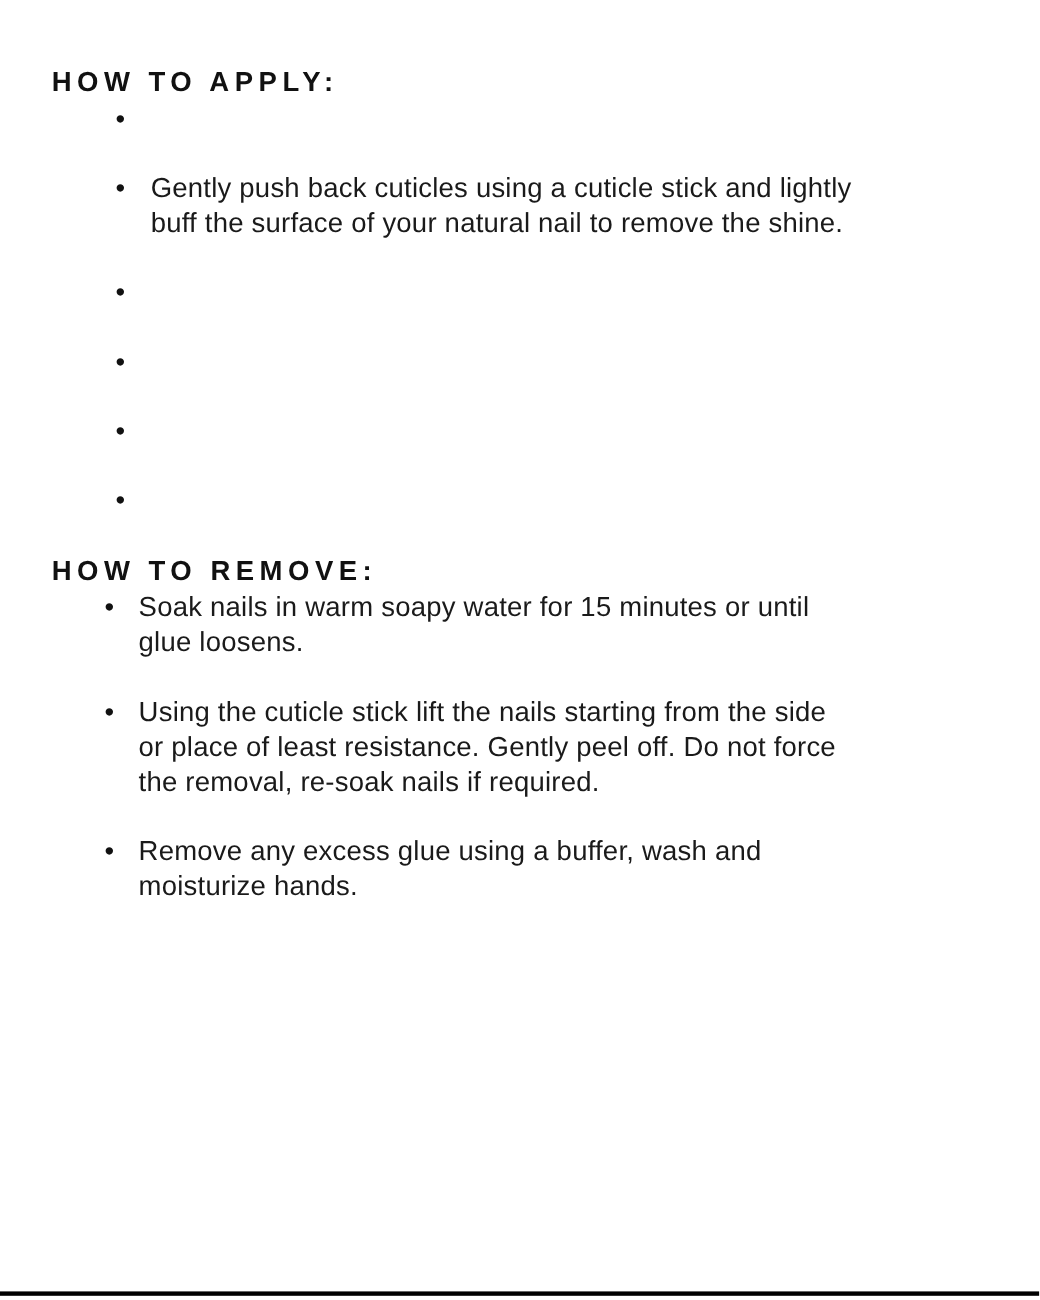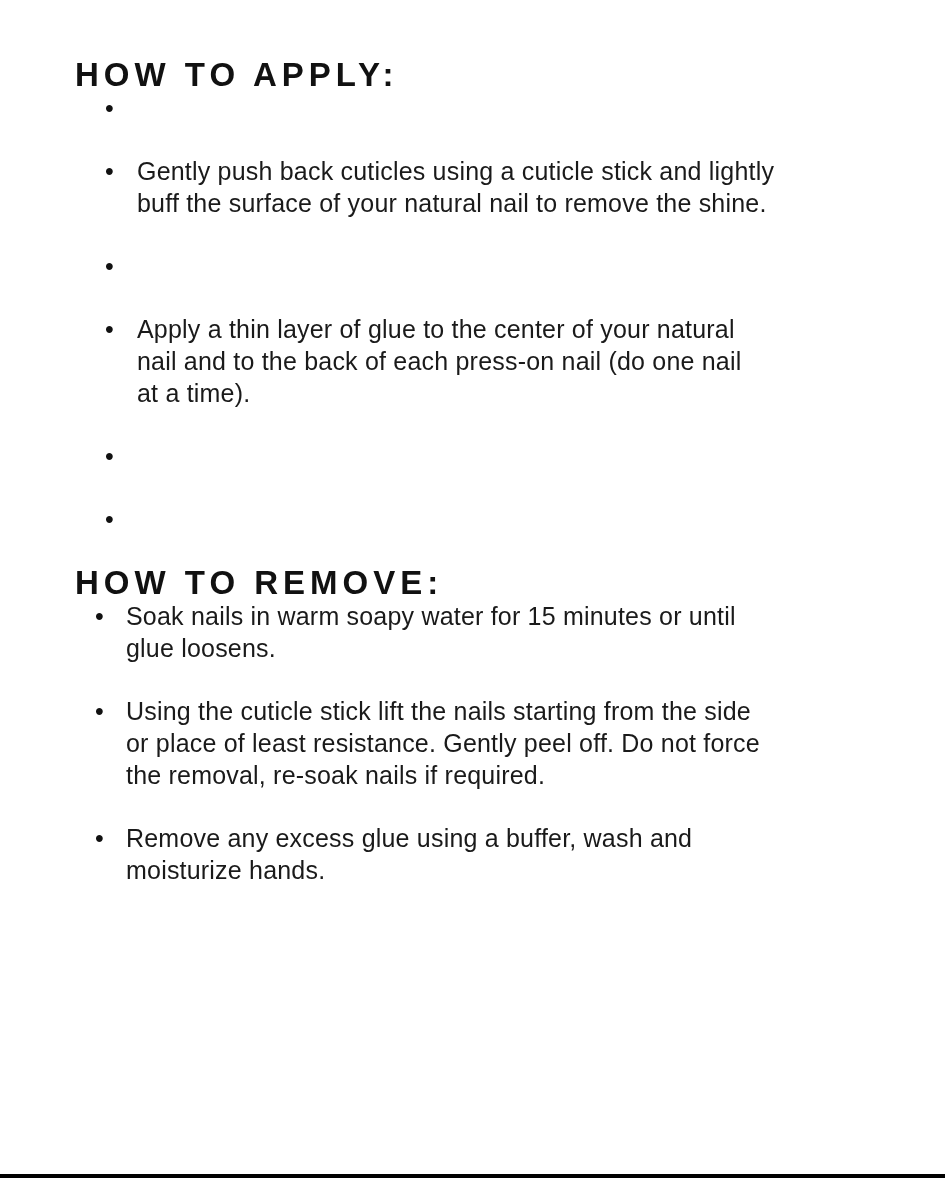--- a/index.html
+++ b/index.html
@@ -10,25 +10,25 @@
   .page {
     position: relative;
     width: 945px;
     height: 1182px;
     background: #ffffff;
     overflow: hidden;
     font-family: "Liberation Sans", sans-serif;
     color: #1a1a1a;
   }
   .section-heading {
-    font-size: 33px;
+    font-size: 25px;
     font-weight: bold;
     letter-spacing: 5px;
     line-height: 34px;
-    margin: 0 0 0 75px;
+    margin: 0 0 0 47px;
     color: #111111;
   }
   .heading-apply {
     margin-top: 58px;
   }
   ul.instruction-list {
     list-style: none;
     margin: 0;
     padding: 0;
   }
@@ -85,23 +85,20 @@
     <li class="instruction-item">
       <span class="bullet">•</span>
       <span class="item-text">Gently push back cuticles using a cuticle stick and lightly
 buff the surface of your natural nail to remove the shine.</span>
     </li>
     <li class="instruction-item">
       <span class="bullet">•</span>
     </li>
     <li class="instruction-item">
       <span class="bullet">•</span>
-      <span class="item-text">Apply a thin layer of glue to the center of your natural
-nail and to the back of each press-on nail (do one nail
-at a time).</span>
     </li>
     <li class="instruction-item">
       <span class="bullet">•</span>
     </li>
     <li class="instruction-item">
       <span class="bullet">•</span>
     </li>
   </ul>
 
   <h2 class="section-heading">HOW TO REMOVE:</h2>

